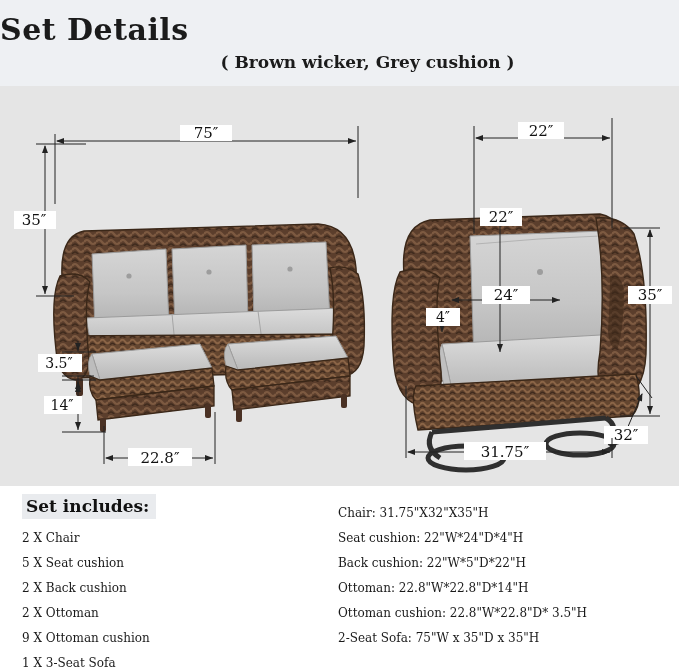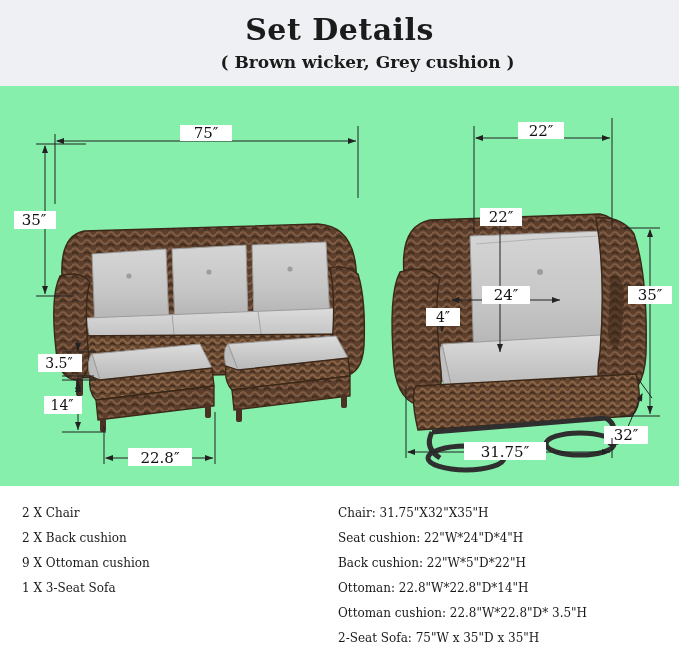--- a/index.html
+++ b/index.html
@@ -25,21 +25,20 @@
     position: absolute;
     left: 0; top: 0;
     width: 679px;
     height: 86px;
     background: #eef0f3;
   }
   .header-title {
     position: absolute;
     left: 0; top: 12px;
     width: 679px;
-    text-align: center;
     font-family: "DejaVu Serif", serif;
     font-weight: bold;
     font-size: 30px;
     color: #1b1b1b;
     letter-spacing: 0.5px;
   }
   .header-sub {
     position: absolute;
     left: 0; top: 52px;
     width: 647px;
@@ -50,21 +49,21 @@
     color: #1b1b1b;
     margin-left: 44px;
   }
 
   
   .diagram {
     position: absolute;
     left: 0; top: 86px;
     width: 679px;
     height: 400px;
-    background: #86efac;
+    background: #e5e5e5;
   }
   .diagram svg { display: block; }
 
   
   .block {
     position: absolute;
   }
   .block-title {
     display: inline-block;
     background: #e9ebee;
@@ -285,23 +284,26 @@
         <line x1="406" y1="300" x2="406" y2="372" stroke="#222" stroke-width="1"></line>
         <line x1="612" y1="352" x2="612" y2="372" stroke="#222" stroke-width="1"></line>
         <line x1="408" y1="366" x2="610" y2="366" stroke="#222" stroke-width="1" marker-end="url(#ar)" marker-start="url(#arS)"></line>
         <rect x="464" y="356" width="82" height="18" fill="#ffffff"></rect>
         <text x="505" y="371" text-anchor="middle" font-family="DejaVu Serif, serif" font-size="15" fill="#111">31.75″</text>
       </g>
     </svg>
   </div>
 
   <div class="block includes">
+    <span class="block-title">Set includes:</span>
     <ul class="block-list">
       <li>2 X Chair</li>
+      <li>5 X Seat cushion</li>
       <li>2 X Back cushion</li>
+      <li>2 X Ottoman</li>
       <li>9 X Ottoman cushion</li>
       <li>1 X 3-Seat Sofa</li>
     </ul>
   </div>
 
   <div class="block spec">
     <ul class="block-list">
       <li>Chair: 31.75"X32"X35"H</li>
       <li>Seat cushion: 22"W*24"D*4"H</li>
       <li>Back cushion: 22"W*5"D*22"H</li>

